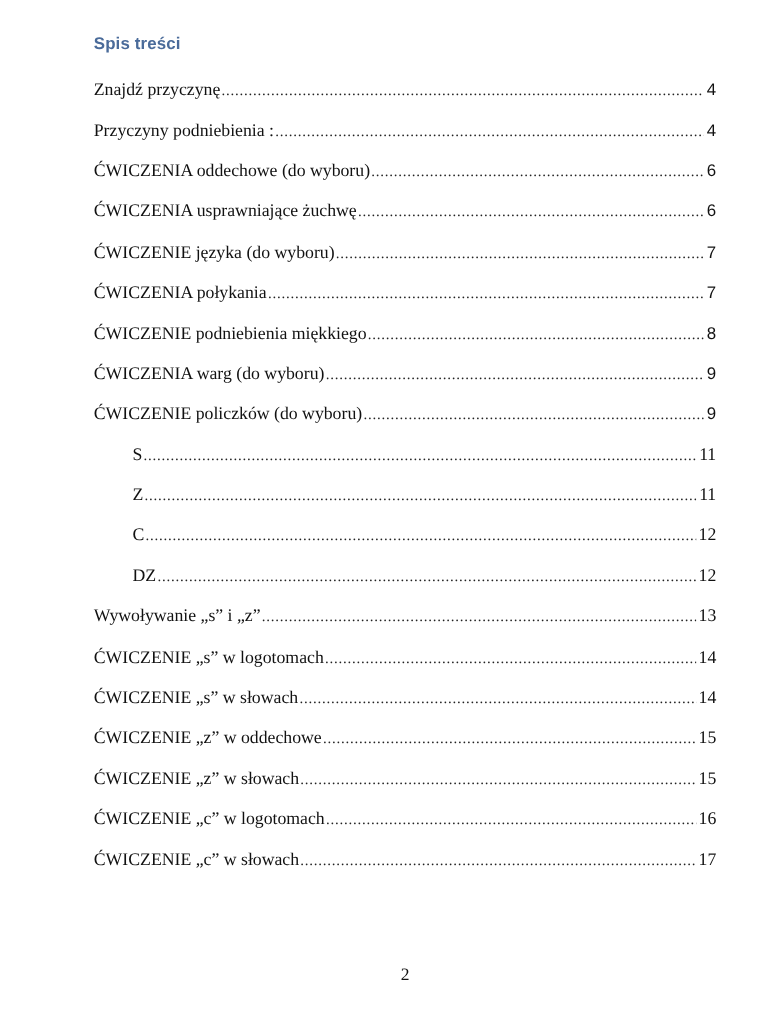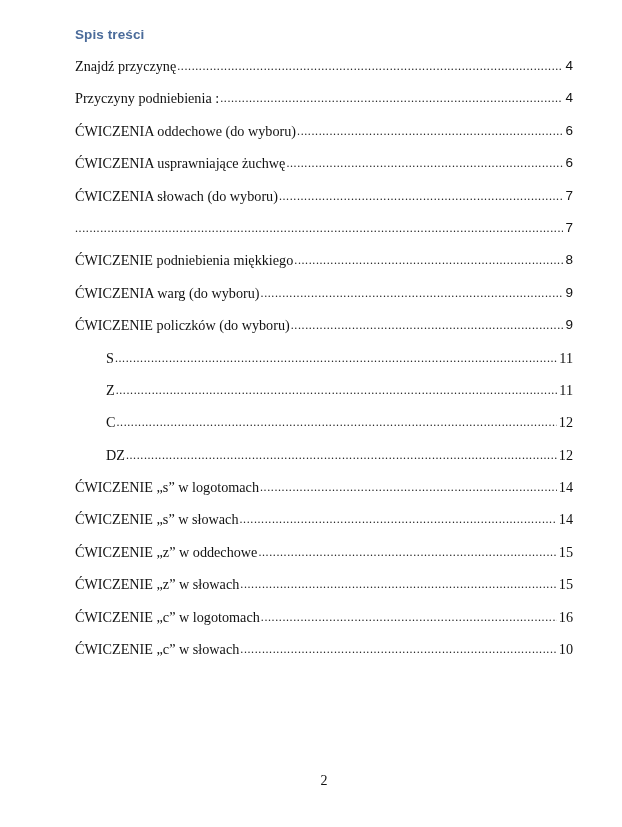--- a/index.html
+++ b/index.html
@@ -36,21 +36,21 @@
       position: absolute;
       left: 75px;
       top: 56px;
       width: 498px;
       margin: 0;
       padding: 0;
       list-style: none;
     }
     .toc-entry {
       display: flex;
-      align-items: flex-start;
+      align-items: center;
       height: 32.4px;
       line-height: 20px;
       font-size: 14.2px;
       white-space: nowrap;
     }
     .toc-entry.level-2 {
       padding-left: 31px;
     }
     .toc-title {
       flex: 0 0 auto;
@@ -106,25 +106,26 @@
         <span class="toc-title">ĆWICZENIA oddechowe (do wyboru)</span>
         <span class="toc-leader"></span>
         <span class="toc-page sans">6</span>
       </li>
     <li class="toc-entry level-1">
         <span class="toc-title">ĆWICZENIA usprawniające  żuchwę</span>
         <span class="toc-leader"></span>
         <span class="toc-page sans">6</span>
       </li>
     <li class="toc-entry level-1">
-        <span class="toc-title">ĆWICZENIA słowach (do wyboru)</span>
+        <span class="toc-title">ĆWICZENIE języka (do wyboru)</span>
         <span class="toc-leader"></span>
         <span class="toc-page sans">7</span>
       </li>
     <li class="toc-entry level-1">
+        <span class="toc-title">ĆWICZENIA połykania</span>
         <span class="toc-leader"></span>
         <span class="toc-page sans">7</span>
       </li>
     <li class="toc-entry level-1">
         <span class="toc-title">ĆWICZENIE podniebienia miękkiego</span>
         <span class="toc-leader"></span>
         <span class="toc-page sans">8</span>
       </li>
     <li class="toc-entry level-1">
         <span class="toc-title">ĆWICZENIA warg (do wyboru)</span>
@@ -150,20 +151,25 @@
         <span class="toc-title">C</span>
         <span class="toc-leader"></span>
         <span class="toc-page">12</span>
       </li>
     <li class="toc-entry level-2">
         <span class="toc-title">DZ</span>
         <span class="toc-leader"></span>
         <span class="toc-page">12</span>
       </li>
     <li class="toc-entry level-1">
+        <span class="toc-title">Wywoływanie „s” i „z”</span>
+        <span class="toc-leader"></span>
+        <span class="toc-page">13</span>
+      </li>
+    <li class="toc-entry level-1">
         <span class="toc-title">ĆWICZENIE „s” w logotomach</span>
         <span class="toc-leader"></span>
         <span class="toc-page">14</span>
       </li>
     <li class="toc-entry level-1">
         <span class="toc-title">ĆWICZENIE „s” w słowach</span>
         <span class="toc-leader"></span>
         <span class="toc-page">14</span>
       </li>
     <li class="toc-entry level-1">
@@ -177,18 +183,18 @@
         <span class="toc-page">15</span>
       </li>
     <li class="toc-entry level-1">
         <span class="toc-title">ĆWICZENIE „c” w logotomach</span>
         <span class="toc-leader"></span>
         <span class="toc-page">16</span>
       </li>
     <li class="toc-entry level-1">
         <span class="toc-title">ĆWICZENIE „c” w słowach</span>
         <span class="toc-leader"></span>
-        <span class="toc-page">10</span>
+        <span class="toc-page">17</span>
       </li>
   </ul>
 
   <div class="page-number">2</div>
 </div>
 
 </body></html>

